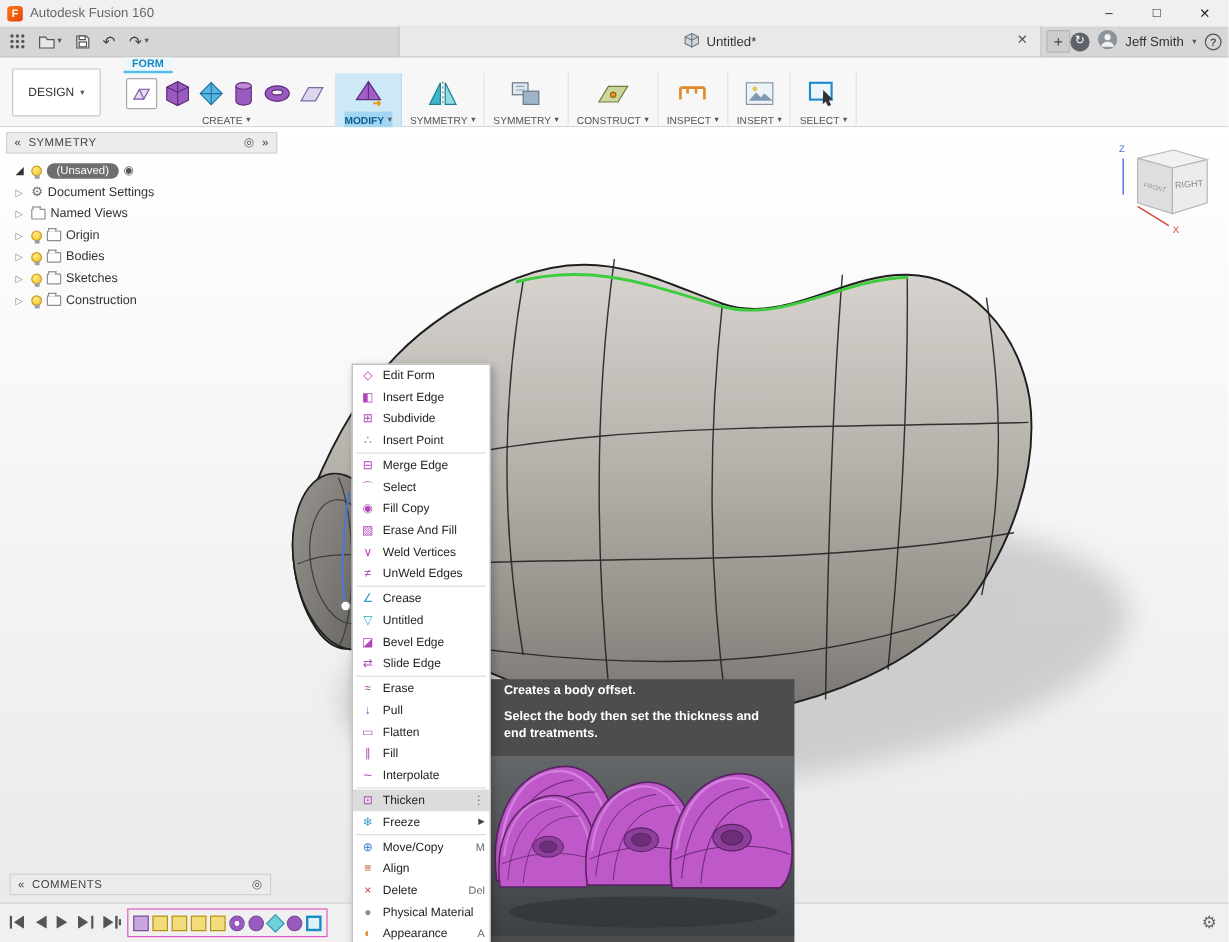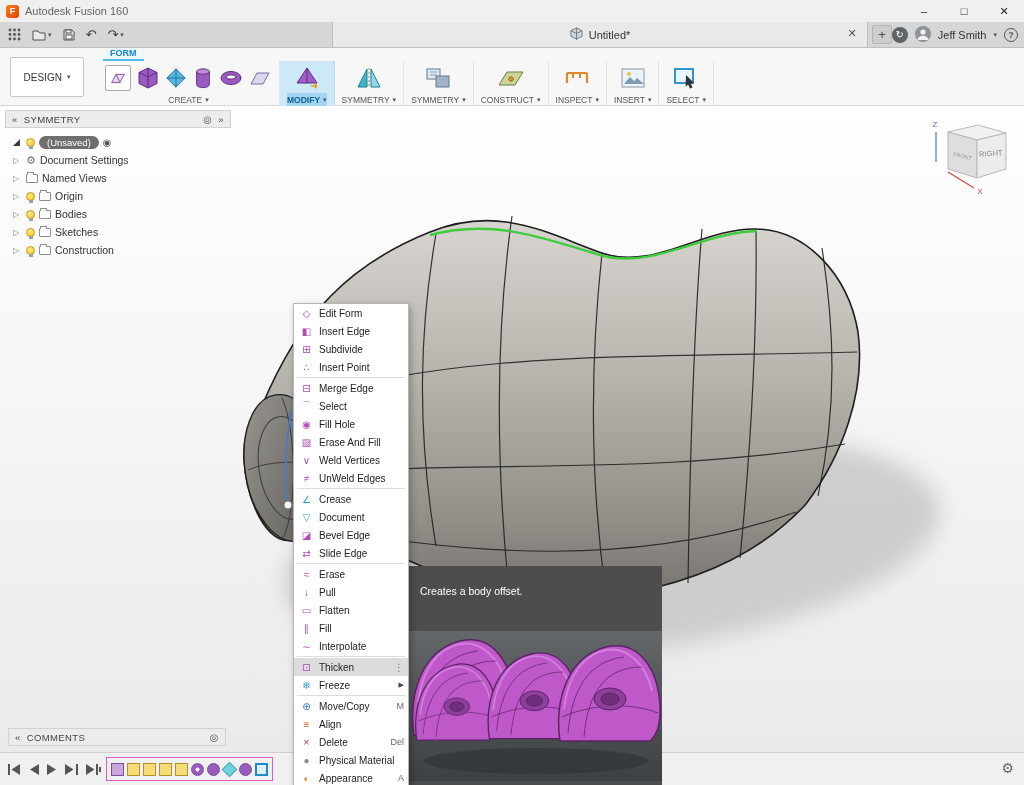--- a/index.html
+++ b/index.html
@@ -72,21 +72,21 @@
   .mi .mic{width:13px;text-align:center;font-size:10px;flex:0 0 auto}
   .mi .mil{flex:1;white-space:nowrap;overflow:hidden}
   .mi .sc{color:#666;font-size:9px}
   .mi.hl{background:#dcdcdc}
   .mi .dots{color:#777;font-size:10px}
   .mi .sub{color:#444;font-size:7px}
   .msep{height:1px;background:#dcdcdc;margin:1px 3px}
 
   
   .ttip{position:absolute;left:408px;top:566px;width:254px;height:219px;background:#4d4d4d;z-index:45;color:#fff;overflow:hidden}
-  .ttip .tx{padding:18px 12px 0;font-size:10.5px;font-weight:normal;line-height:1.35}
+  .ttip .tx{padding:2px 12px 0;font-size:10.5px;font-weight:bold;line-height:1.35}
   .ttip .tx p{margin-top:8px}
   .ttip .img{position:absolute;left:0;bottom:0}
 
   
   .timeline{position:absolute;left:0;top:752px;width:1024px;height:33px;background:#f0f0f0;border-top:1px solid #cfcfcf}
   .tl-controls{position:absolute;left:8px;top:8px;display:flex;gap:8px;align-items:center}
   .tl-group{position:absolute;left:106px;top:4px;height:24px;display:flex;gap:3px;align-items:center;padding:0 4px;border:1px solid #e059c4}
   .ti{width:13px;height:13px;border:1px solid #7a4f9e;background:#c9a7dd;flex:0 0 auto}
   .ti.sk{border-color:#b5921f;background:#f3dd7a}
   .ti.tor{border-radius:50%;background:radial-gradient(circle,#f7f7f7 0 25%,#9a5bc0 28%)}
@@ -488,42 +488,42 @@
     <div class="mi">
         <span class="mic" style="color:#b04ab8">⊟</span>
         <span class="mil">Merge Edge</span>
       </div>
     <div class="mi">
         <span class="mic" style="color:#b04ab8">⌒</span>
         <span class="mil">Select</span>
       </div>
     <div class="mi">
         <span class="mic" style="color:#b04ab8">◉</span>
-        <span class="mil">Fill Hole</span>
+        <span class="mil">Fill Copy</span>
       </div>
     <div class="mi">
         <span class="mic" style="color:#b04ab8">▨</span>
         <span class="mil">Erase And Fill</span>
       </div>
     <div class="mi">
         <span class="mic" style="color:#b04ab8">∨</span>
         <span class="mil">Weld Vertices</span>
       </div>
     <div class="mi">
         <span class="mic" style="color:#b04ab8">≠</span>
         <span class="mil">UnWeld Edges</span>
       </div>
     <div class="msep"></div>
     <div class="mi">
         <span class="mic" style="color:#2f9ec4">∠</span>
         <span class="mil">Crease</span>
       </div>
     <div class="mi">
         <span class="mic" style="color:#2f9ec4">▽</span>
-        <span class="mil">Document</span>
+        <span class="mil">Untitled</span>
       </div>
     <div class="mi">
         <span class="mic" style="color:#b04ab8">◪</span>
         <span class="mil">Bevel Edge</span>
       </div>
     <div class="mi">
         <span class="mic" style="color:#b04ab8">⇄</span>
         <span class="mil">Slide Edge</span>
       </div>
     <div class="msep"></div>
@@ -581,20 +581,21 @@
         <span class="mic" style="color:#e0862a">◐</span>
         <span class="mil">Appearance</span>
         <span class="sc">A</span>
       </div>
 
   </div>
 
   <div class="ttip">
     <div class="tx">
       <div>Creates a body offset.</div>
+      <p>Select the body then set the thickness and end treatments.</p>
     </div>
     <div class="img">
       <svg width="254" height="150" viewBox="0 0 254 150">
         <defs>
           <linearGradient id="tipbg" x1="0" y1="0" x2="0" y2="1">
             <stop offset="0" stop-color="#63676a"></stop>
               <stop offset="1" stop-color="#3e4144"></stop>
           </linearGradient>
         </defs>
         <rect width="254" height="150" fill="url(#tipbg)"></rect>

